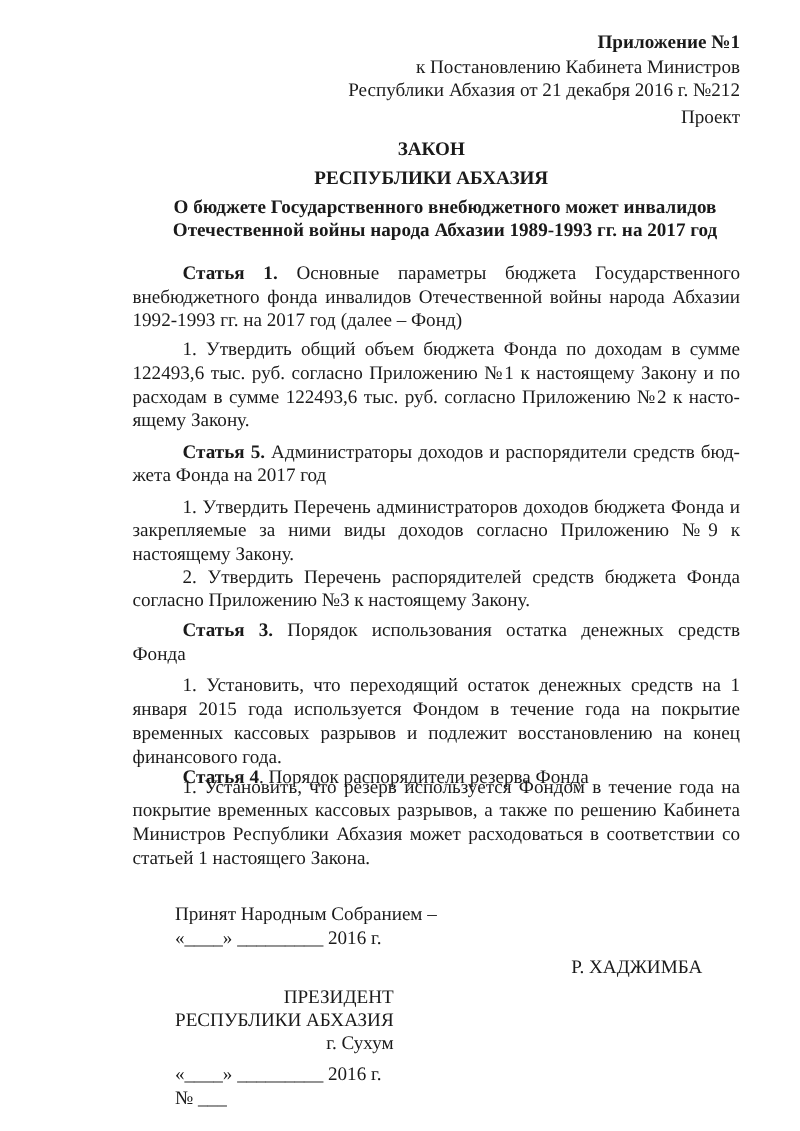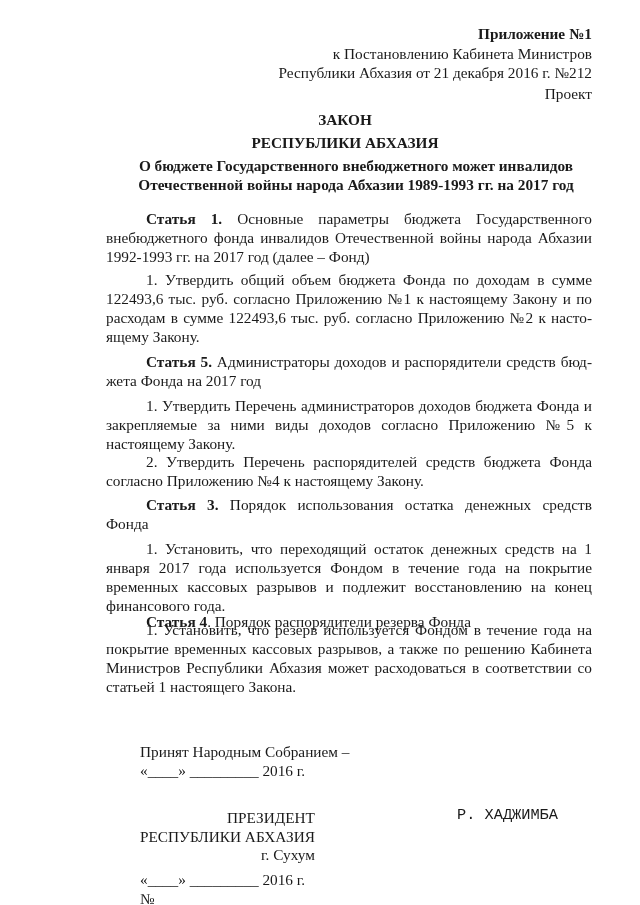--- a/index.html
+++ b/index.html
@@ -21,24 +21,24 @@
   .para b { font-weight: bold; }
   .art1 { top: 209px; }
   .p1-1 { top: 270px; }
   .art2 { top: 352px; }
   .p2-1 { top: 396px; }
   .p2-2 { top: 452px; }
   .art3 { top: 495px; }
   .p3-1 { top: 539px; }
   .art4 { top: 612px; }
   .p4-1 { top: 620px; }
-  .sign { position: absolute; left: 140px; line-height: 18.5px; margin-top: 20px; }
+  .sign { position: absolute; left: 140px; line-height: 18.5px; }
   .adopted { top: 723px; }
   .president { top: 789px; text-align: right; }
-  .president-name { position: absolute; left: 457px; top: 806px; font-family: Liberation Mono, monospace; }
+  .president-name { position: absolute; left: 457px; top: 764px; }
   .city-date { top: 851px; }
 </style>
 </head>
 <body>
 
 <div class="page">
 
   <div class="header-block">
     <div class="annex">Приложение №1</div>
     <div>к Постановлению Кабинета Министров</div>
@@ -57,31 +57,31 @@
     <p class="para"><b>Статья 1.</b><span> Основные параметры бюджета Государственного внебюд­жетного фонда инвалидов Отечественной войны народа Абхазии 1992-1993 гг. на 2017 год (далее – Фонд)</span></p>
   </div>
   <div class="body p1-1">
     <p class="para">1. Утвердить общий объем бюджета Фонда по доходам в сумме 122493,6 тыс. руб. согласно Приложению №1 к настоящему Закону и по расходам в сумме 122493,6 тыс. руб. согласно Приложению №2 к насто­ящему Закону.</p>
   </div>
 
   <div class="body art2">
     <p class="para"><b>Статья 5.</b><span> Администраторы доходов и распорядители средств бюд­жета Фонда на 2017 год</span></p>
   </div>
   <div class="body p2-1">
-    <p class="para">1. Утвердить Перечень администраторов доходов бюджета Фонда и закрепляемые за ними виды доходов согласно Приложению №5 к настоящему Закону.</p>
+    <p class="para">1. Утвердить Перечень администраторов доходов бюджета Фонда и закрепляемые за ними виды доходов согласно Приложению №9 к настоящему Закону.</p>
   </div>
   <div class="body p2-2">
-    <p class="para">2. Утвердить Перечень распорядителей средств бюджета Фонда согласно Приложению №4 к настоящему Закону.</p>
+    <p class="para">2. Утвердить Перечень распорядителей средств бюджета Фонда согласно Приложению №3 к настоящему Закону.</p>
   </div>
 
   <div class="body art3">
     <p class="para"><b>Статья 3.</b><span> Порядок использования остатка денежных средств Фонда</span></p>
   </div>
   <div class="body p3-1">
-    <p class="para">1. Установить, что переходящий остаток денежных средств на 1 января 2017 года используется Фондом в течение года на покрытие временных кассовых разрывов и подлежит восстановлению на конец финансового года.</p>
+    <p class="para">1. Установить, что переходящий остаток денежных средств на 1 января 2015 года используется Фондом в течение года на покрытие временных кассовых разрывов и подлежит восстановлению на конец финансового года.</p>
   </div>
 
   <div class="body art4">
     <p class="para"><b>Статья 4</b><span>. Порядок распорядители резерва Фонда</span></p>
   </div>
   <div class="body p4-1">
     <p class="para">1. Установить, что резерв используется Фондом в течение года на покрытие временных кассовых разрывов, а также по решению Кабинета Министров Республики Абхазия может расходоваться в соответствии со статьей 1 настоящего Закона.</p>
   </div>
 
   <div class="sign adopted">

